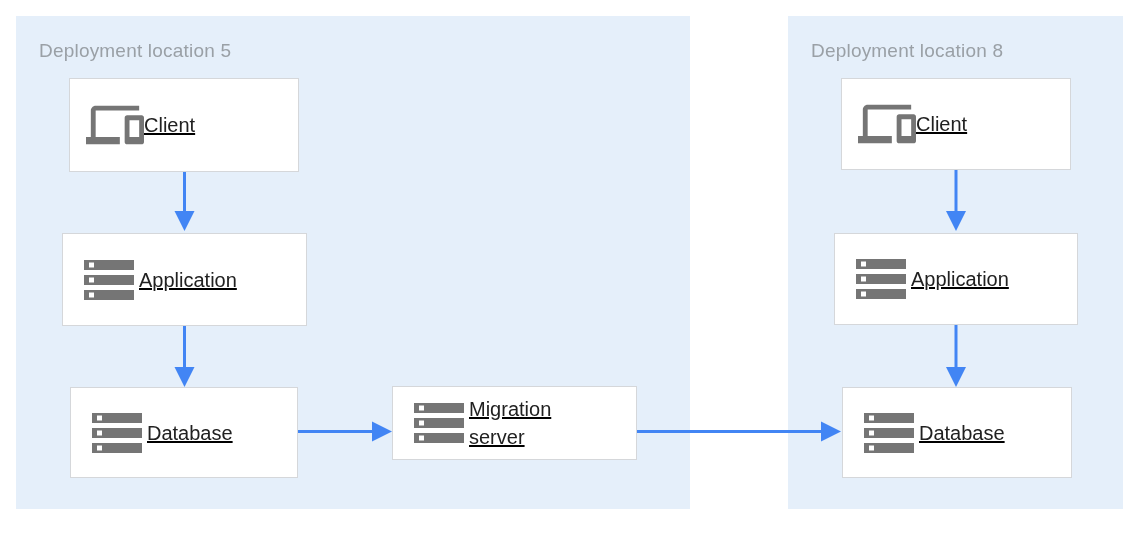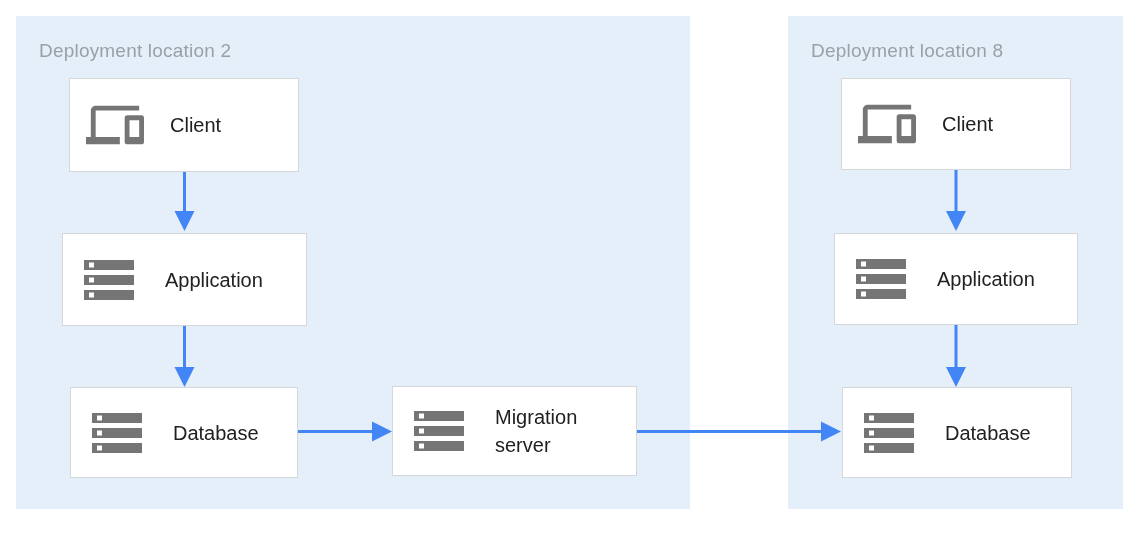--- a/index.html
+++ b/index.html
@@ -33,55 +33,55 @@
     white-space: nowrap;
   }
 
   .node {
     position: absolute;
     background: var(--node-background, #FFFFFF);
     border: 1px solid var(--node-border, #D5D7DA);
     display: flex;
     align-items: center;
     padding-left: 16px;
-    gap: 26px;
+    text-decoration: underline;
   }
   .node-label {
     font-size: 20px;
     color: var(--node-label, #212121);
     line-height: 1.4;
     max-width: 130px;
   }
   .icon svg { display: block; }
   .icon svg path { fill: var(--icon, #757575); }
 
   .node-client-1      { left: 69px;  top: 78px;  width: 230px; height: 94px; }
   .node-application-1 { left: 62px;  top: 233px; width: 245px; height: 93px; }
   .node-database-1    { left: 70px;  top: 387px; width: 228px; height: 91px; }
-  .node-migration     { left: 392px; top: 386px; width: 245px; height: 90px; }
+  .node-migration     { left: 392px; top: 386px; width: 245px; height: 74px; }
   .node-client-2      { left: 841px; top: 78px;  width: 230px; height: 92px; }
   .node-application-2 { left: 834px; top: 233px; width: 244px; height: 92px; }
   .node-database-2    { left: 842px; top: 387px; width: 230px; height: 91px; }
 
   .arrows {
     position: absolute;
     left: 0; top: 0;
     width: 1148px; height: 536px;
     pointer-events: none;
   }
   .arrow-line { stroke: var(--arrow, #4285F4); stroke-width: 3; }
   .arrow-head { fill: var(--arrow, #4285F4); }
 </style>
 </head>
 <body>
 
 <div class="canvas">
 
   <div class="zone zone-1">
-    <div class="zone-label">Deployment location 2</div>
+    <div class="zone-label">Deployment location 5</div>
   </div>
   <div class="zone zone-2">
     <div class="zone-label">Deployment location 8</div>
   </div>
 
   <svg class="arrows" viewBox="0 0 1148 536">
     <g>
       <line class="arrow-line" x1="184.5" y1="172" x2="184.5" y2="212"></line>
       <polygon class="arrow-head" points="174.5,211 194.5,211 184.5,231"></polygon>
     </g>

